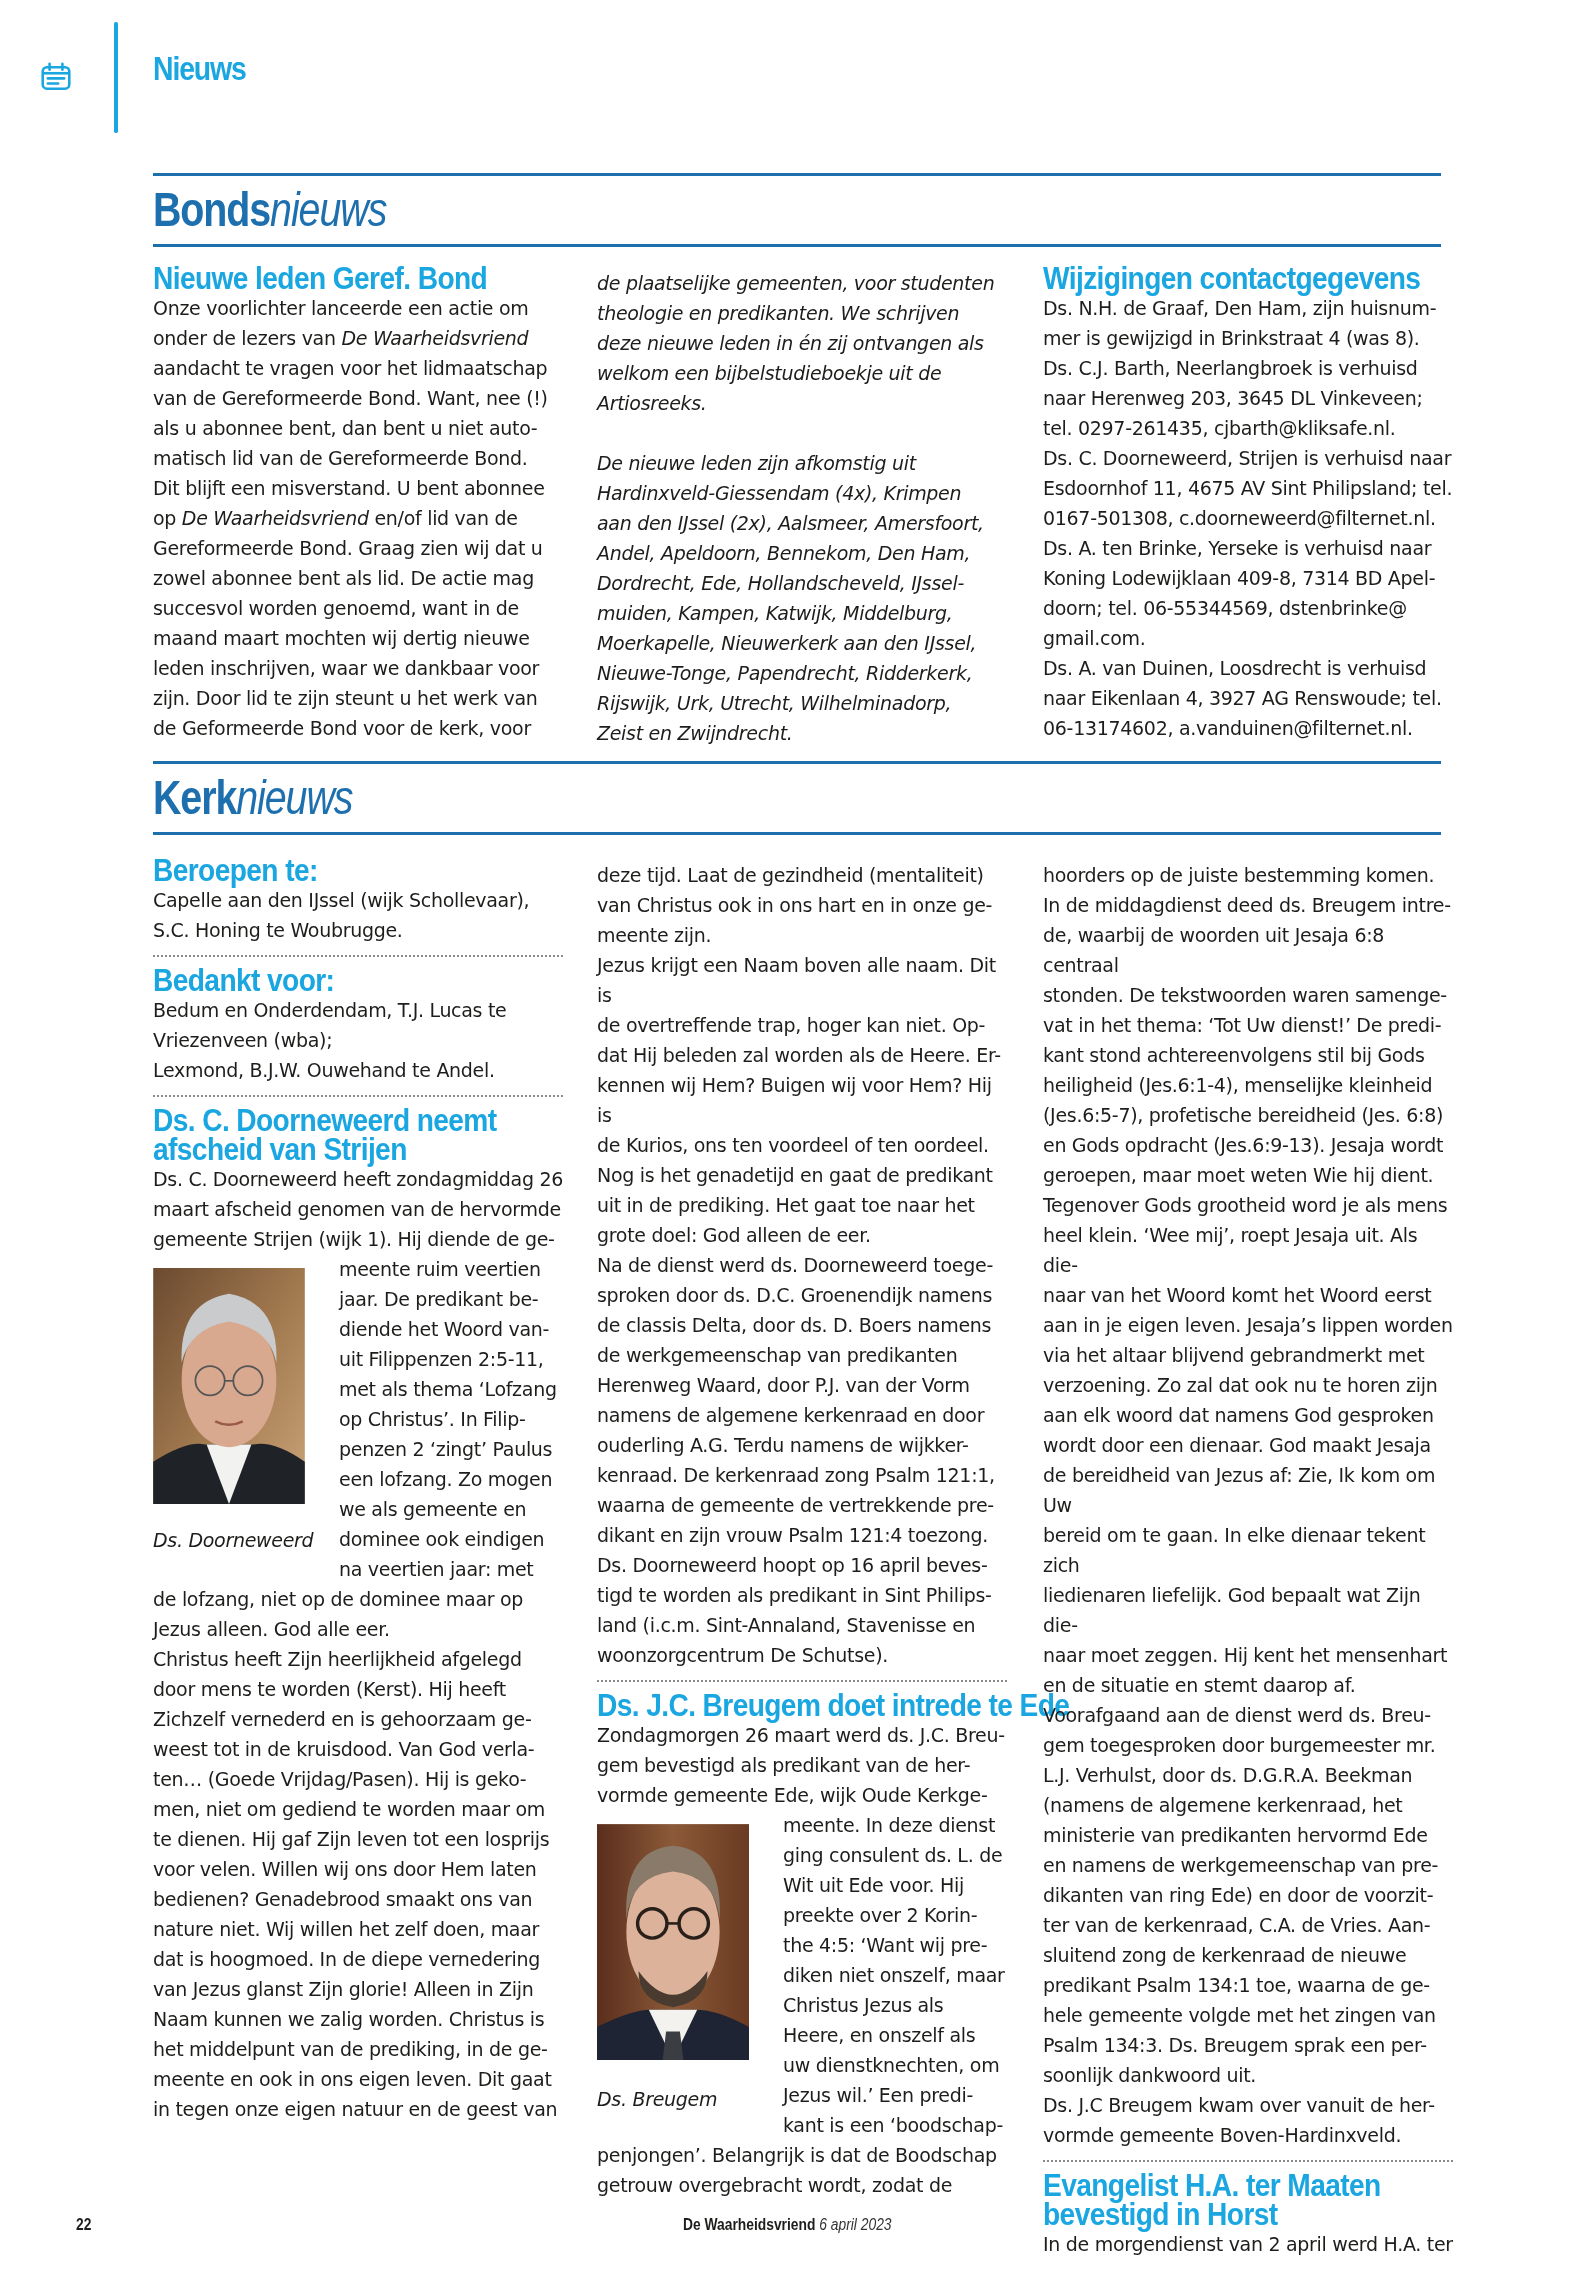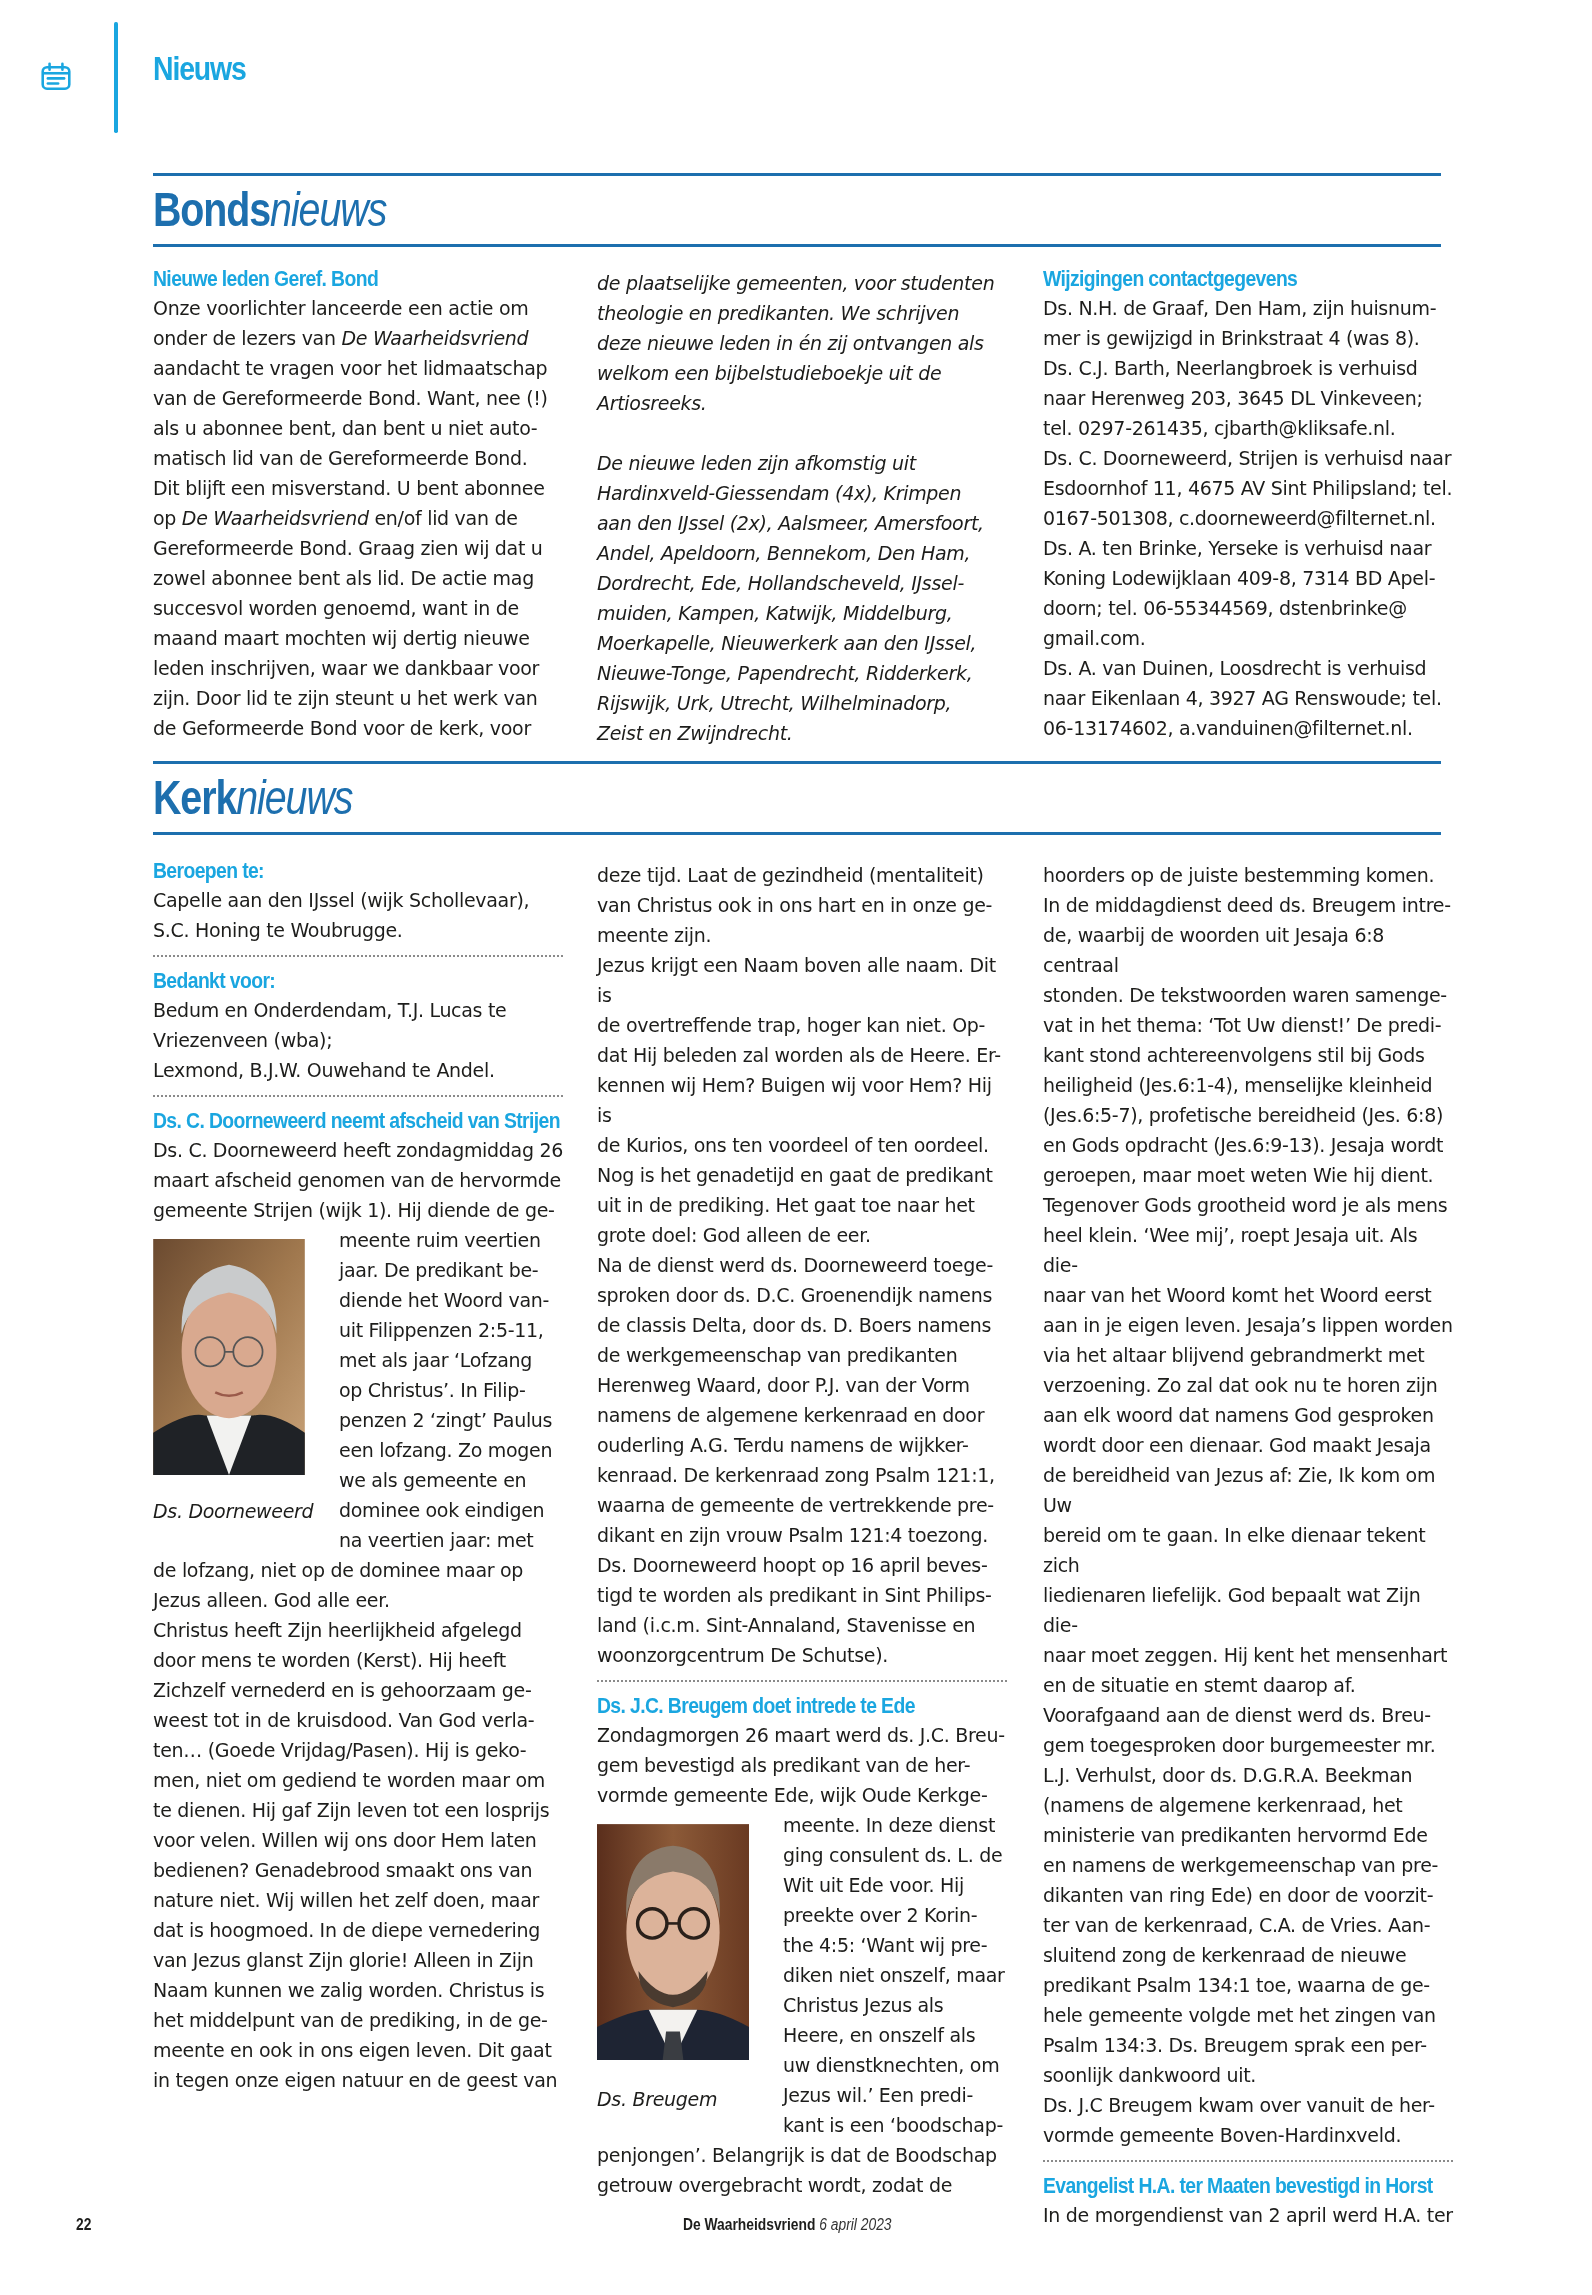--- a/index.html
+++ b/index.html
@@ -10,21 +10,21 @@
   .vrule { left:114px; top:21.6px; width:3.5px; height:111px; background:#1aa6e0; border-radius:1.7px; }
   .section-label { left:153px; top:50px; font-family:"Liberation Sans", sans-serif; font-weight:bold;
          font-size:33px; color:#1aa6e0; letter-spacing:-1.3px; transform:scaleX(0.86); transform-origin:left top; }
   .hrule { height:2.6px; background:#1d6fae; left:153px; width:1288px; }
   .big-title { left:153px; font-family:"Liberation Sans", sans-serif; font-size:48px; color:#1d6fae;
          letter-spacing:-1.3px; line-height:1; transform:scaleX(0.82); transform-origin:left top; }
   .big-title b { font-weight:bold; }
   .big-title i { font-style:italic; font-weight:normal; }
   .col { width:414px; font-size:19px; line-height:30px; letter-spacing:-0.3px; }
   .col p { margin:0; }
-  .h3 { font-family:"Liberation Sans", sans-serif; font-weight:bold; color:#1aa6e0; font-size:22px;
+  .h3 { font-family:"Liberation Sans", sans-serif; font-weight:bold; color:#1aa6e0; font-size:32px;
          line-height:29px; letter-spacing:-0.7px; margin:0; }
   .h3 span { display:inline-block; transform:scaleX(0.88); transform-origin:left; white-space:nowrap; }
   .h3.wrap span { white-space:normal; width:470px; }
   .dots { height:0; border-top:2.6px dotted #8a8a8a; margin:10.4px 0 8.6px 0; width:410px; }
   .gap { height:30px; }
   .photo { position:relative; overflow:hidden; }
   .caption { font-style:italic; }
   .footer-num { left:76px; top:2214px; font-family:"Liberation Sans", sans-serif; font-weight:bold; font-size:17.3px;
          transform:scaleX(0.8); transform-origin:left top; }
   .footer-pub { left:683px; top:2214px; font-family:"Liberation Sans", sans-serif; font-size:17.3px;
@@ -148,21 +148,21 @@
         <line x1="83" y1="131" x2="93" y2="131" stroke="#555" stroke-width="2"></line>
         <path d="M72 178 Q88 186 104 178" fill="none" stroke="#9a5a4a" stroke-width="3"></path>
       </svg>
       <p class="caption" style="margin-top:13px">Ds. Doorneweerd</p>
     </div>
     <div class="right">
       <p>meente ruim veertien</p>
       <p>jaar. De predikant be-</p>
       <p>diende het Woord van-</p>
       <p>uit Filippenzen 2:5-11,</p>
-      <p>met als jaar ‘Lofzang</p>
+      <p>met als thema ‘Lofzang</p>
       <p>op Christus’. In Filip-</p>
       <p>penzen 2 ‘zingt’ Paulus</p>
       <p>een lofzang. Zo mogen</p>
       <p>we als gemeente en</p>
       <p>dominee ook eindigen</p>
       <p>na veertien jaar: met</p>
     </div>
   </div>
   <p>de lofzang, niet op de dominee maar op</p>
   <p>Jezus alleen. God alle eer.</p>

